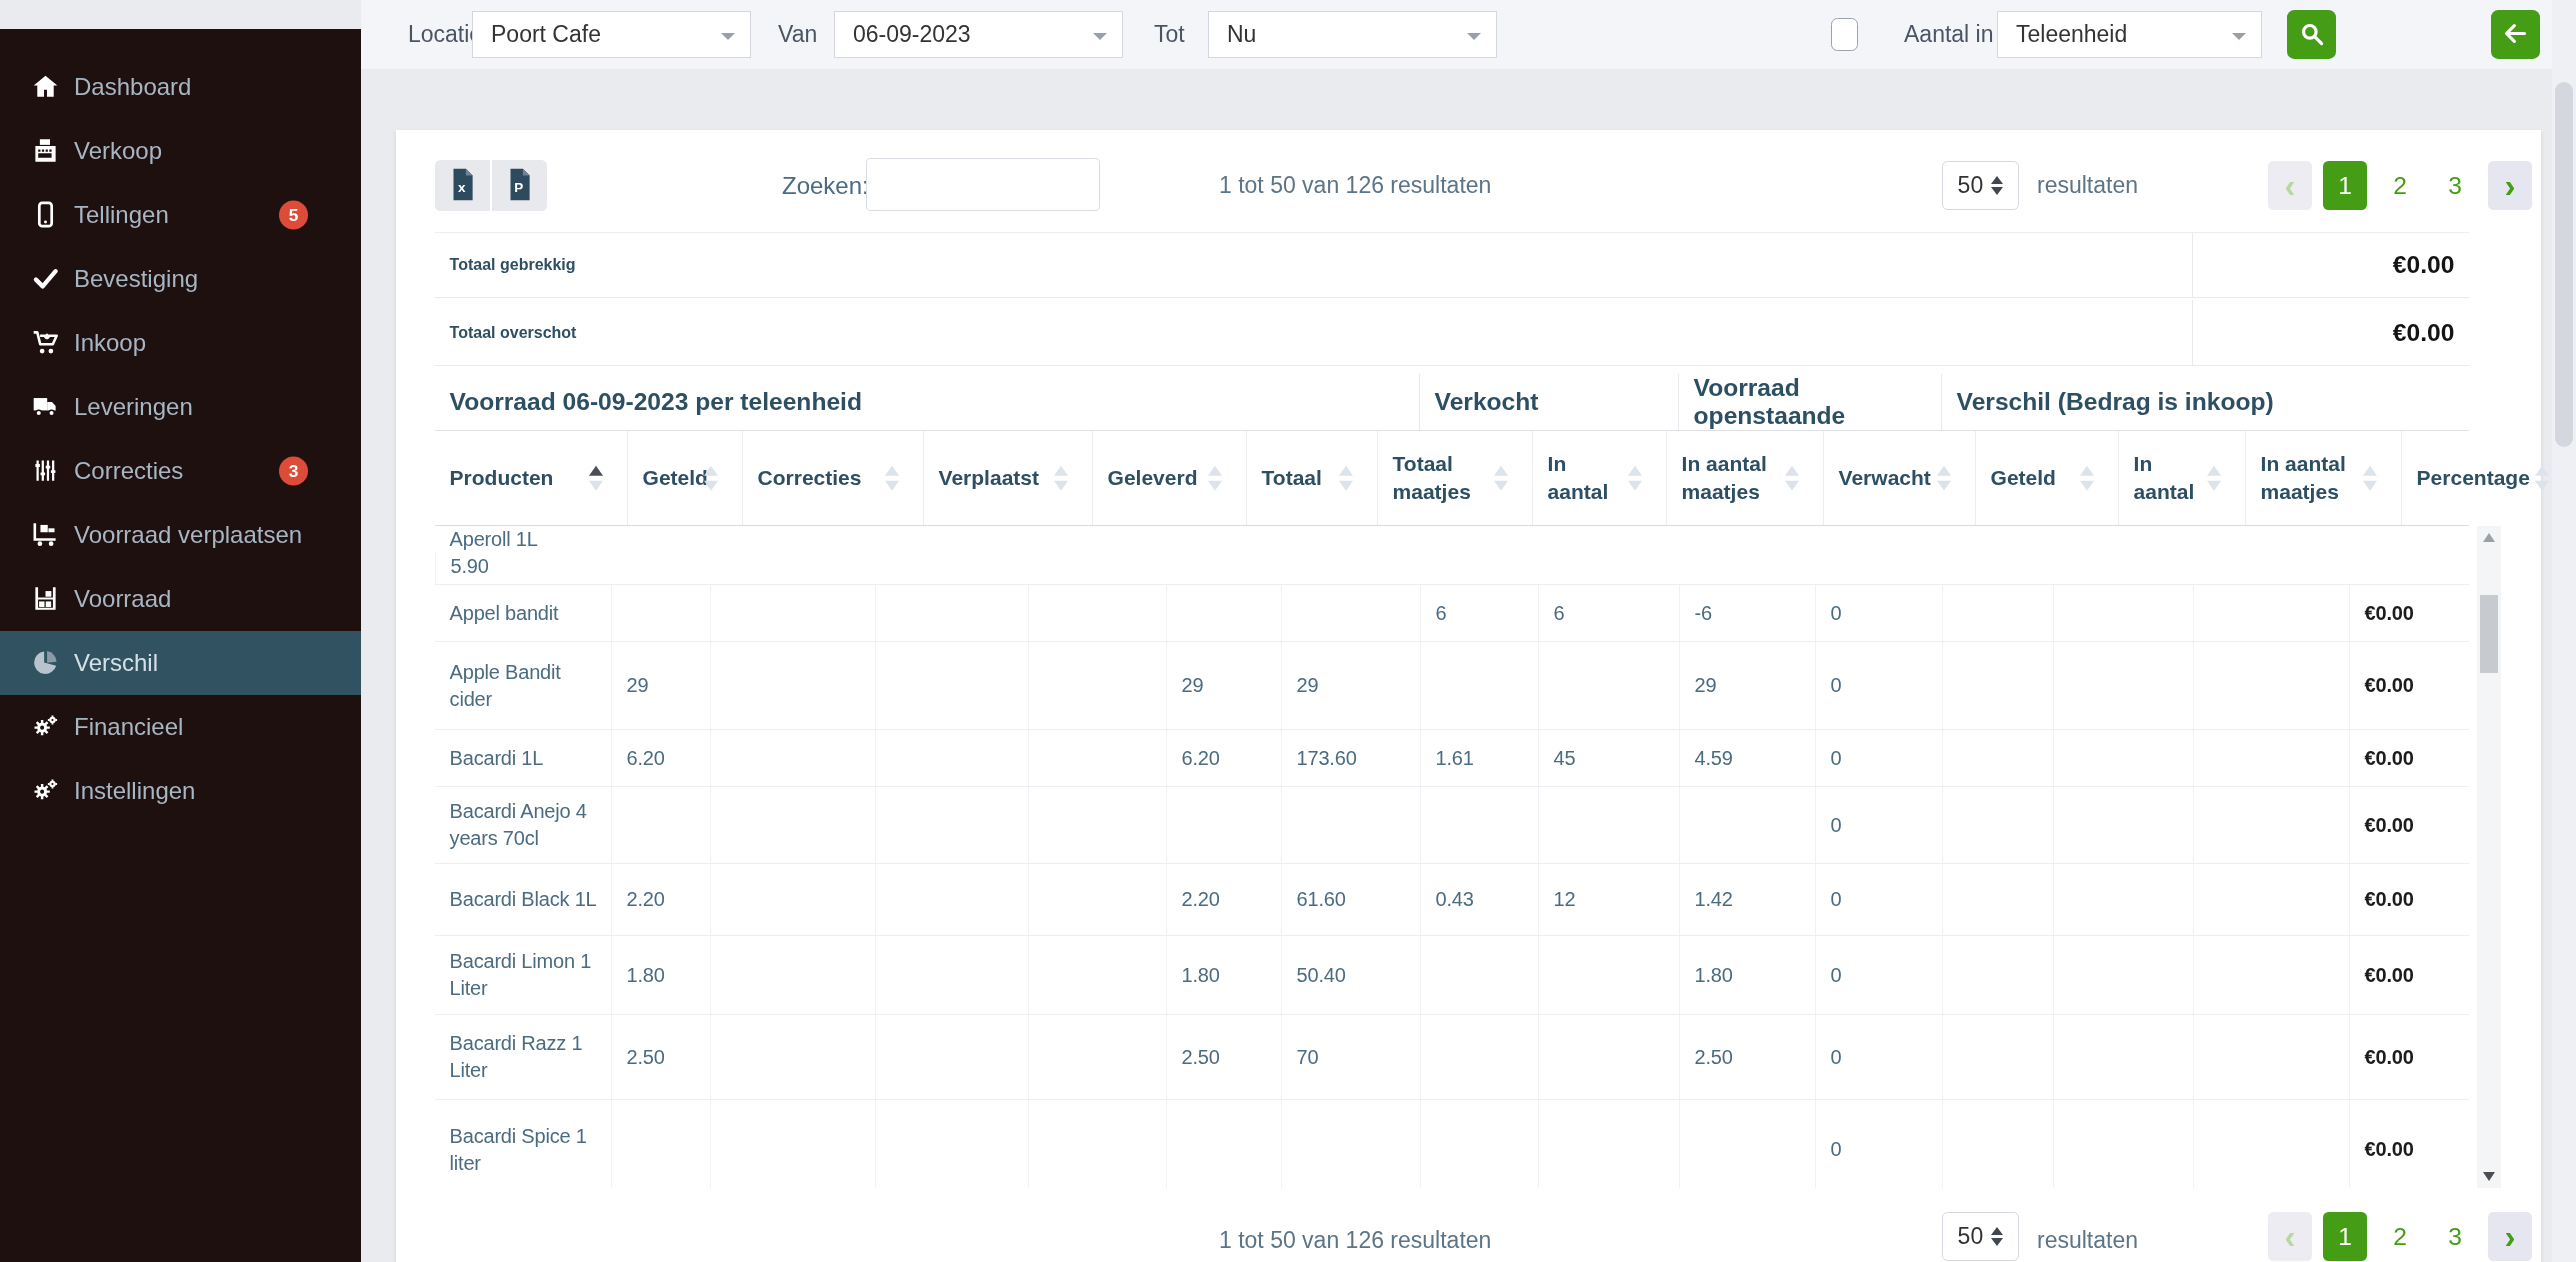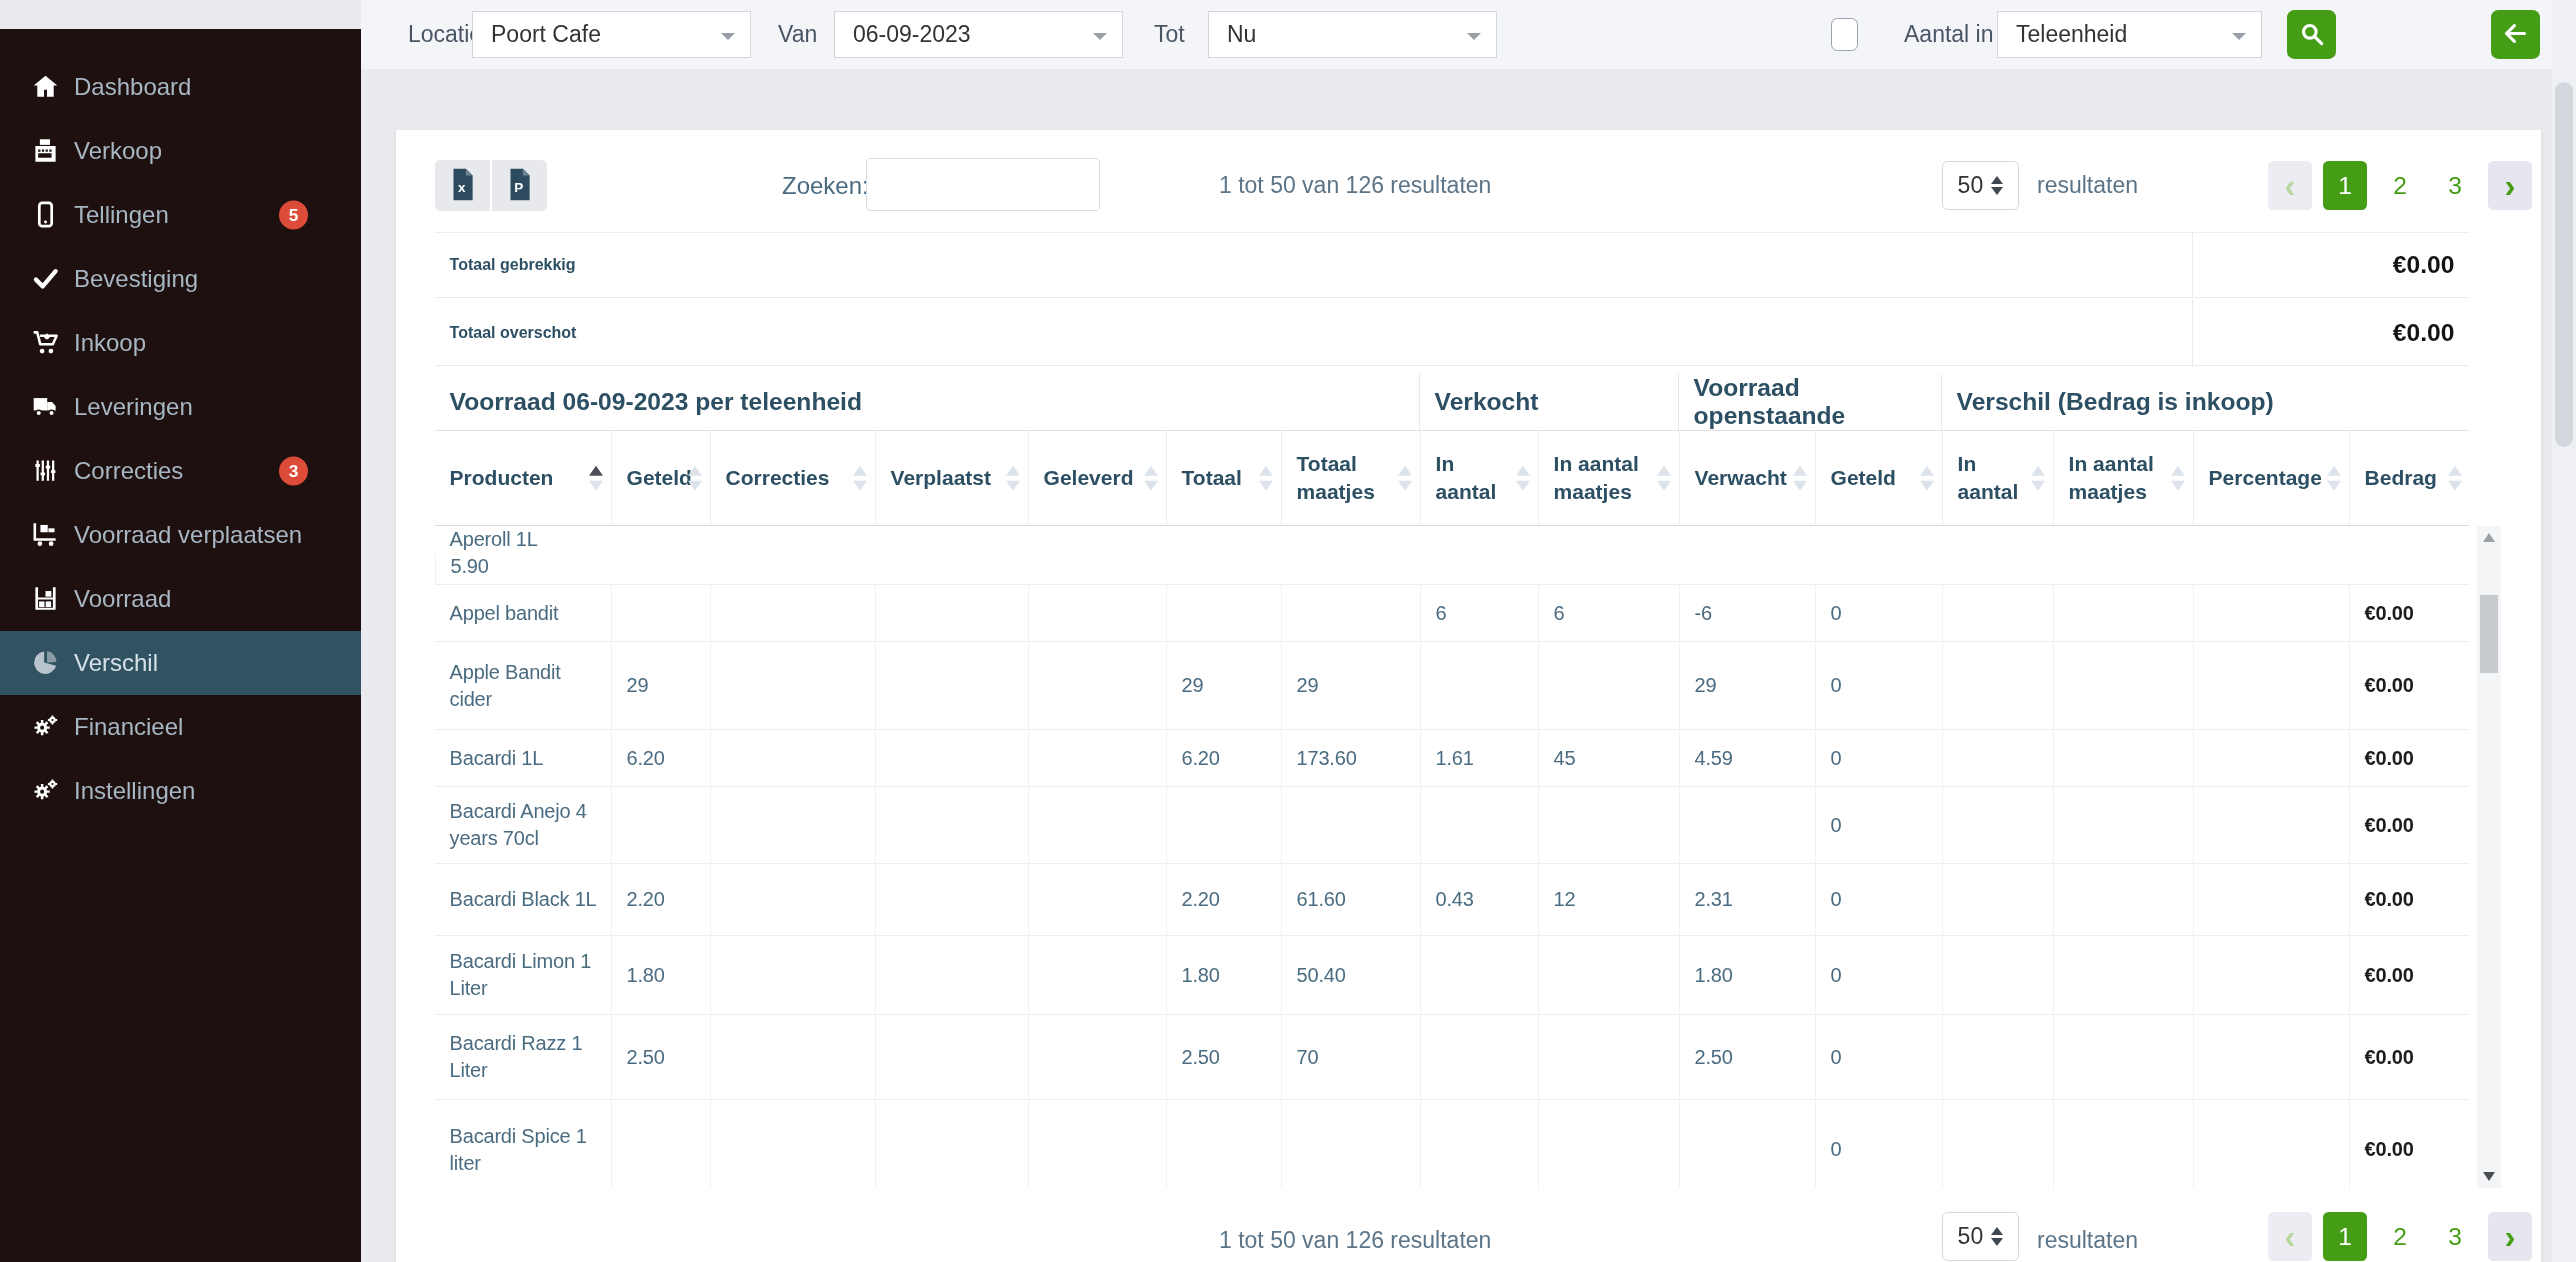--- a/index.html
+++ b/index.html
@@ -56,21 +56,21 @@
   .sumrow.second { top:170px; }
   .sum-label { padding-left:14.6px; font-size:16px; font-weight:bold; color:#2d4f63; }
   .sum-divider { position:absolute; left:1757px; top:0; bottom:0; border-left:1.8px solid #e9eaee; }
   .sum-value { position:absolute; right:14.6px; font-size:24.6px; font-weight:bold; color:#141414; }
 
   
   .tgroups { position:absolute; left:39px; top:244px; width:2034px; height:57px; border-bottom:1.8px solid #dfe1e5; display:flex; }
   .tg-cell { display:flex; align-items:center; padding-left:14.6px; font-size:24.6px; font-weight:bold; color:#2d4f63; flex-shrink:0; }
   .tg-cell + .tg-cell { border-left:1.8px solid #e6e8ec; }
 
-  .thead { position:absolute; left:39px; top:301px; width:2034px; height:95px; border-bottom:1.8px solid #d8dade; display:flex; }
+  .thead { position:absolute; left:39px; top:301px; width:2034px; height:95px; border-bottom:1.8px solid #d8dade; display:flex;gap:16px; }
   .th { position:relative; display:flex; align-items:center; padding:0 27px 0 14.6px; font-size:21px; font-weight:bold; color:#2d4f63; line-height:1.35; flex-shrink:0; cursor:pointer; }
   .th + .th { border-left:1.8px solid #eceef1; }
   .sort { position:absolute; right:8.2px; top:50%; transform:translateY(-50%); display:flex; flex-direction:column; gap:4.6px; }
   .sort .s-up { width:0; height:0; border-left:7.3px solid transparent; border-right:7.3px solid transparent; border-bottom:10px solid #dde3ea; }
   .sort .s-down { width:0; height:0; border-left:7.3px solid transparent; border-right:7.3px solid transparent; border-top:10px solid #dde3ea; }
   .th.sorted .s-up { border-bottom-color:#4b4f55; }
 
   .tbody { position:absolute; left:39px; top:396px; width:2034px; height:662px; overflow:hidden; }
   .tr { display:flex; border-bottom:1.8px solid #edeef1; overflow:hidden; }
   .td { display:flex; align-items:center; padding:0 11px 0 14.6px; font-size:20px; color:#4a6b80; line-height:1.35; letter-spacing:-0.2px; flex-shrink:0; }
@@ -501,21 +501,21 @@
       <div class="tr" style="height: 72px;">
         <div class="td" style="width: 176px;">Bacardi Black 1L</div>
         <div class="td" style="width: 99px;">2.20</div>
         <div class="td" style="width: 165px;"></div>
         <div class="td" style="width: 153px;"></div>
         <div class="td" style="width: 138px;"></div>
         <div class="td" style="width: 115px;">2.20</div>
         <div class="td" style="width: 139px;">61.60</div>
         <div class="td" style="width: 118px;">0.43</div>
         <div class="td" style="width: 141px; text-align: center;">12</div>
-        <div class="td" style="width: 136px;">2.31</div>
+        <div class="td" style="width: 136px;">1.42</div>
         <div class="td" style="width: 127px;">0</div>
         <div class="td" style="width: 111px;"></div>
         <div class="td" style="width: 140px;"></div>
         <div class="td" style="width: 156px;"></div>
         <div class="td bedrag" style="width: 121px;">€0.00</div>
       </div>
       <div class="tr" style="height: 79px;">
         <div class="td" style="width: 176px;">Bacardi Limon 1 Liter</div>
         <div class="td" style="width: 99px;">1.80</div>
         <div class="td" style="width: 165px;"></div>

